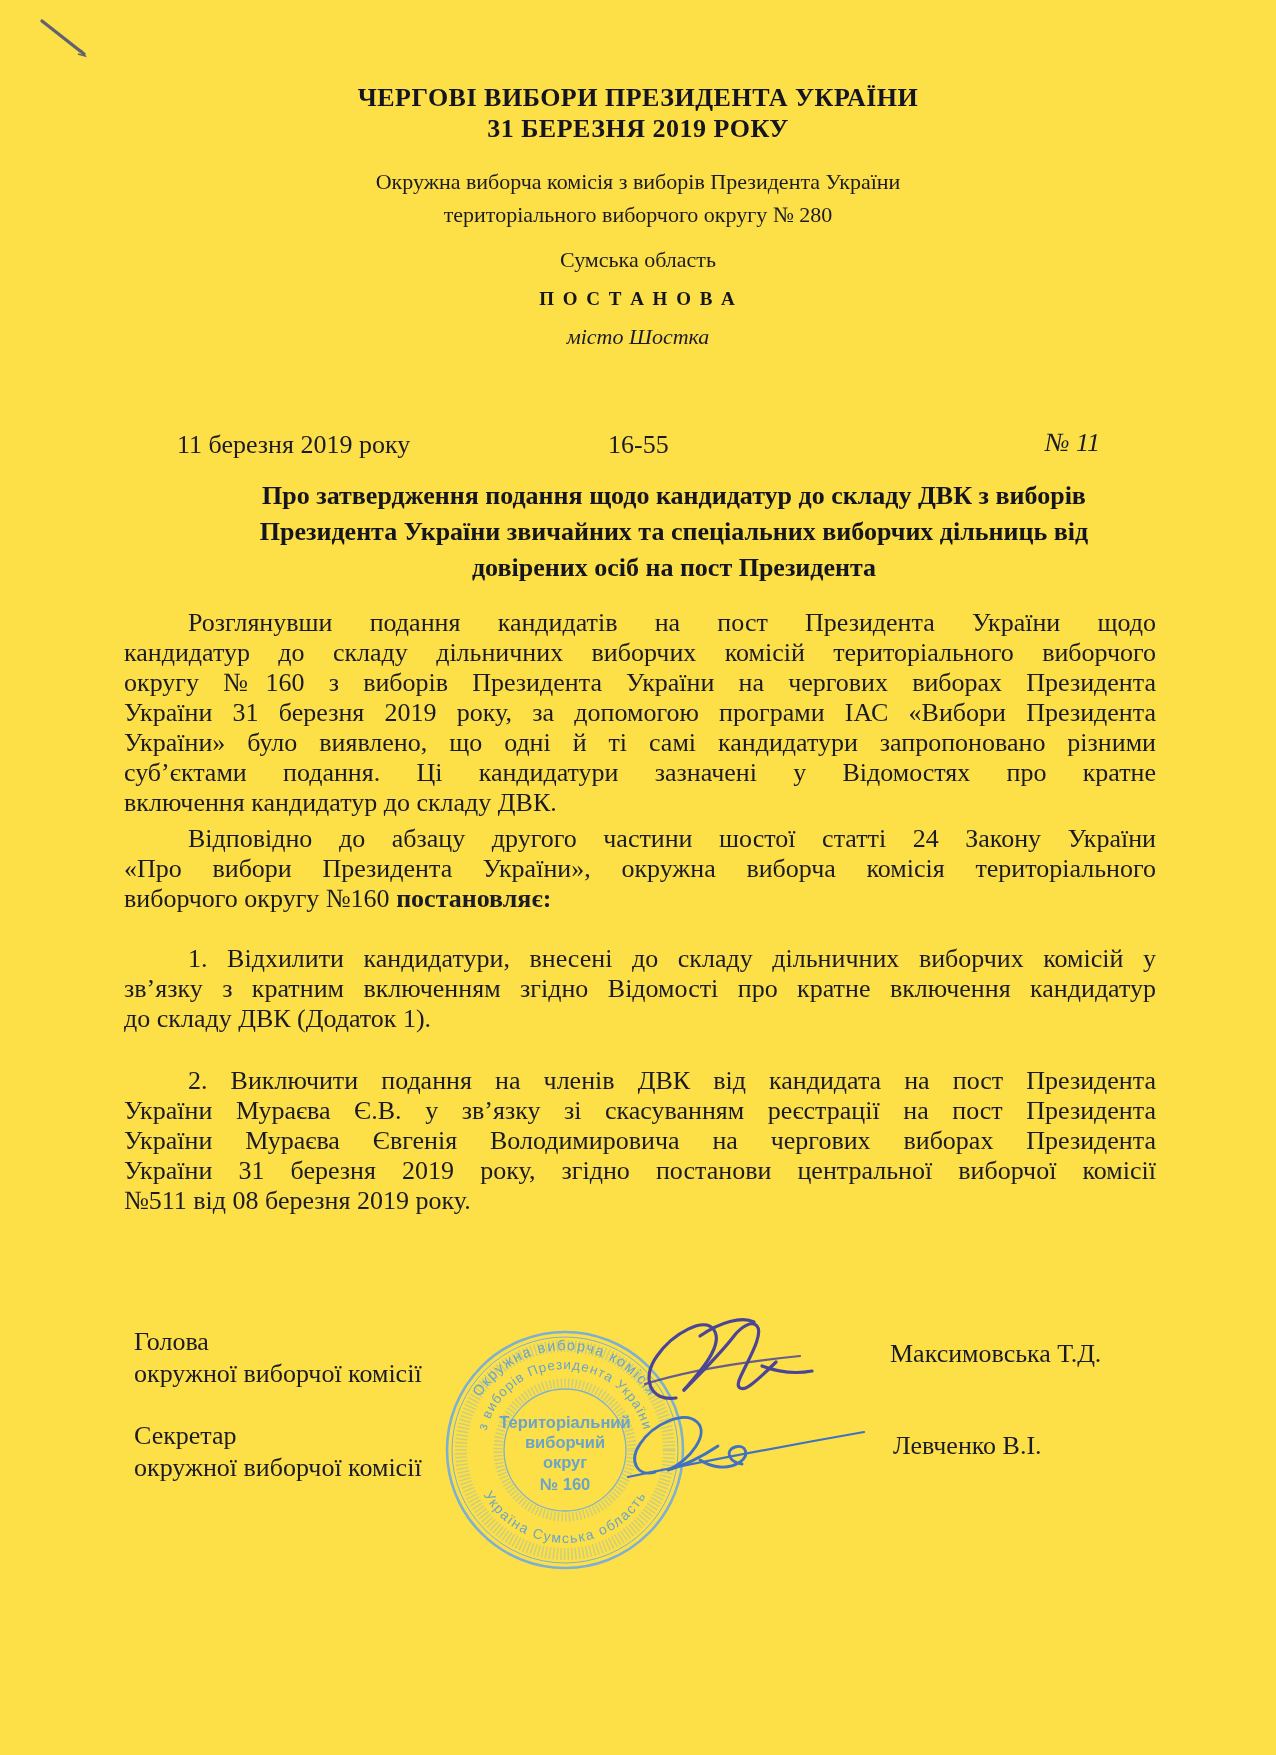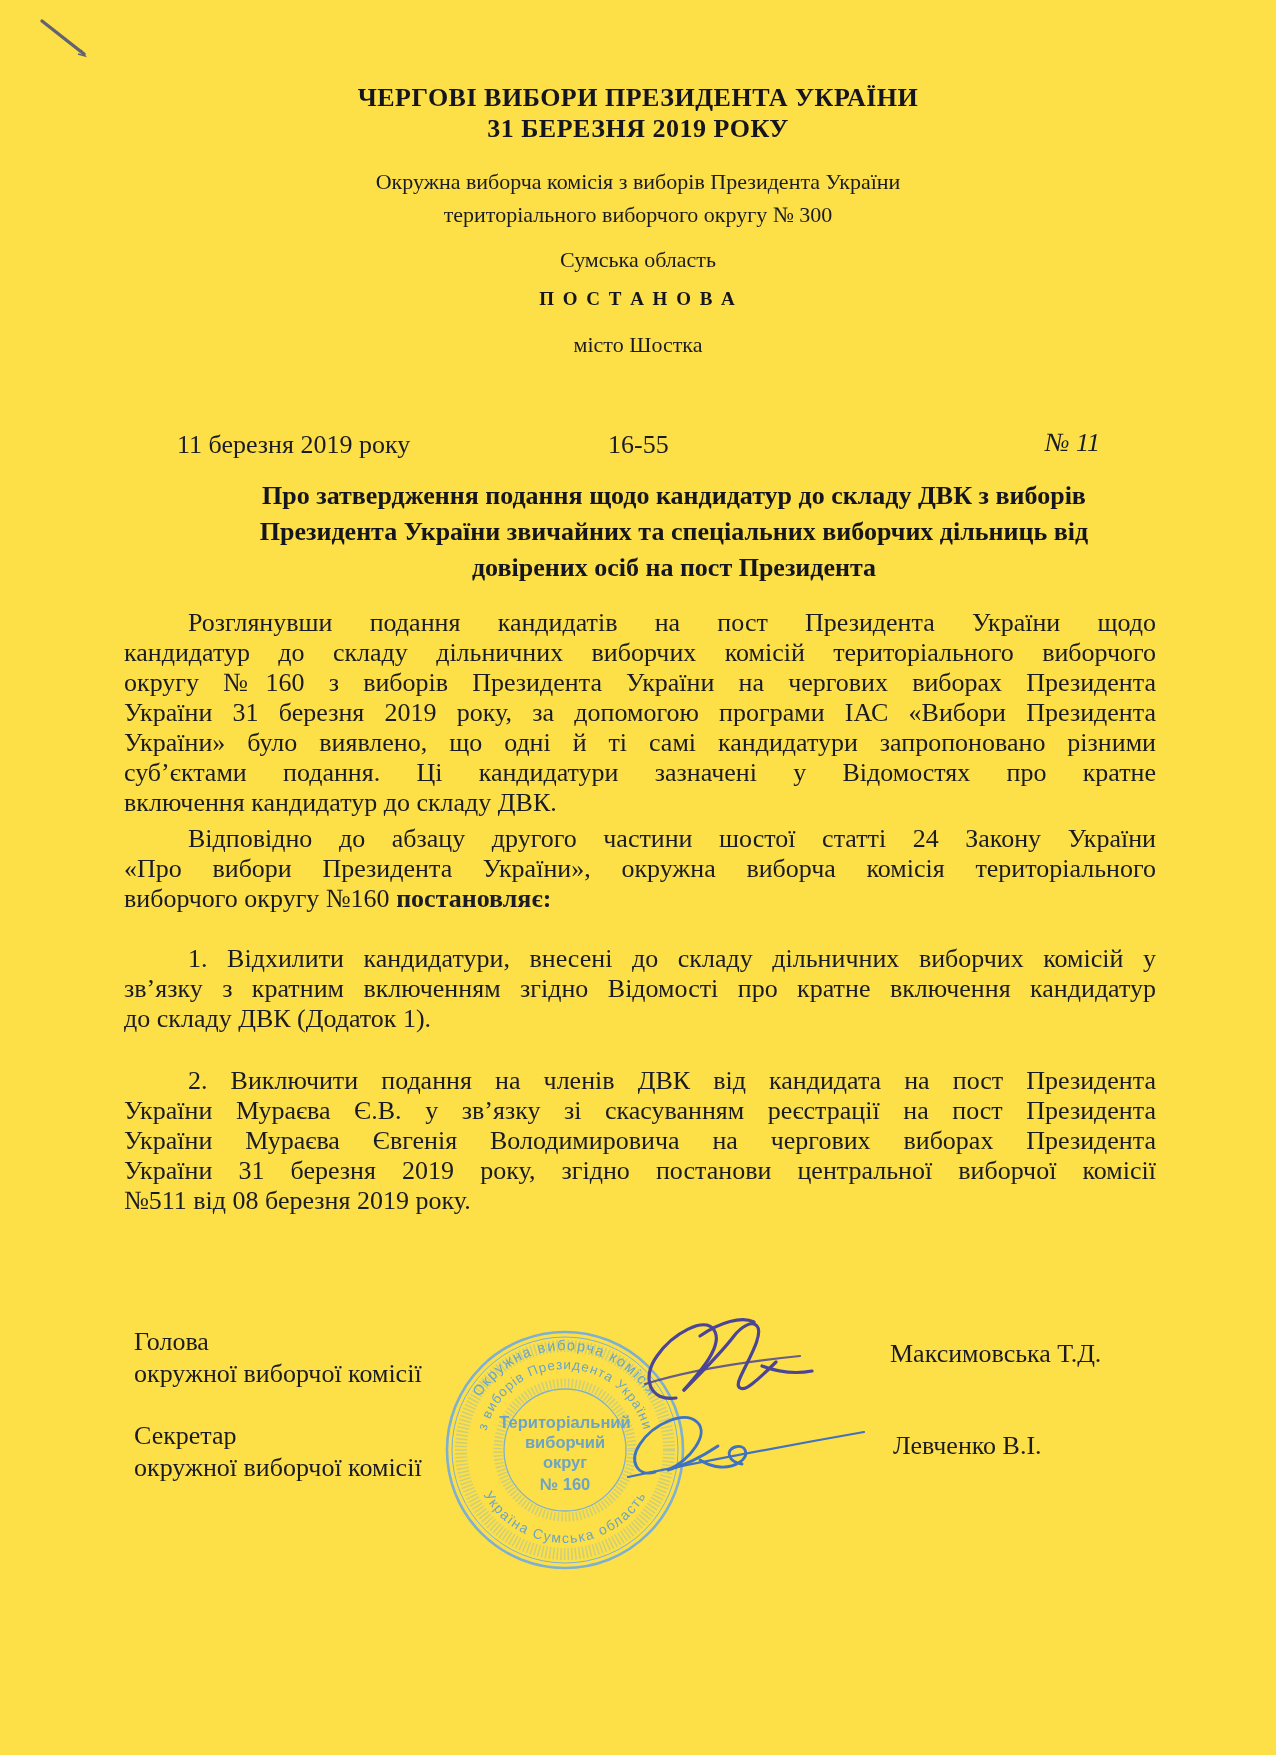--- a/index.html
+++ b/index.html
@@ -28,26 +28,26 @@
 </style>
 </head>
 <body>
 
 <div class="page">
 
   <div class="c hdr" style="top:82px;">ЧЕРГОВІ ВИБОРИ ПРЕЗИДЕНТА УКРАЇНИ</div>
   <div class="c hdr" style="top:113px;">31 БЕРЕЗНЯ 2019 РОКУ</div>
 
   <div class="c sub" style="top:165px;">Окружна виборча комісія з виборів Президента України</div>
-  <div class="c sub" style="top:198px;">територіального виборчого округу № 300</div>
+  <div class="c sub" style="top:198px;">територіального виборчого округу № 280</div>
 
   <div class="c sub" style="top:243px;">Сумська область</div>
 
   <div class="c doctype" style="top:288px;">П О С Т А Н О В А</div>
-  <div class="c sub" style="top:328px;">місто Шостка</div>
+  <div class="c sub" style="top:320px;font-style:italic;">місто Шостка</div>
 
   <div class="meta" style="left:177px;top:430px;">11 березня 2019 року</div>
   <div class="meta" style="left:608px;top:430px;">16-55</div>
   <div class="meta" style="left:1045px;top:428px;font-style:italic;">№ 11</div>
 
   <div class="c subject" style="top:478px;">Про затвердження подання щодо кандидатур до складу ДВК з виборів</div>
   <div class="c subject" style="top:514px;">Президента України звичайних та спеціальних виборчих дільниць від</div>
   <div class="c subject" style="top:550px;">довірених осіб на пост Президента</div>
 
   <div class="bodytext">

